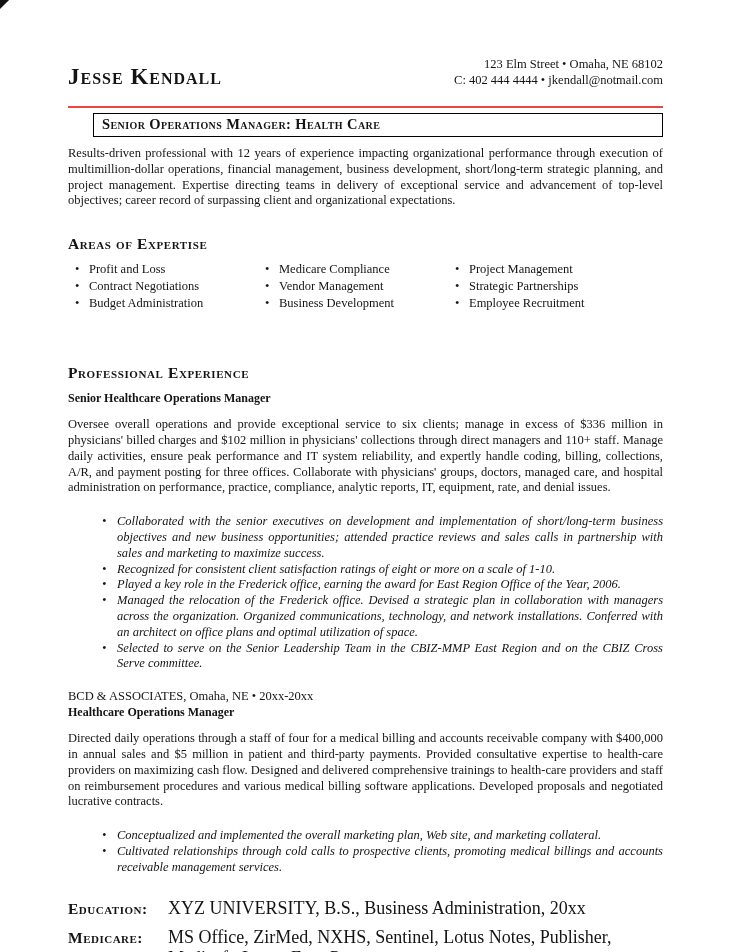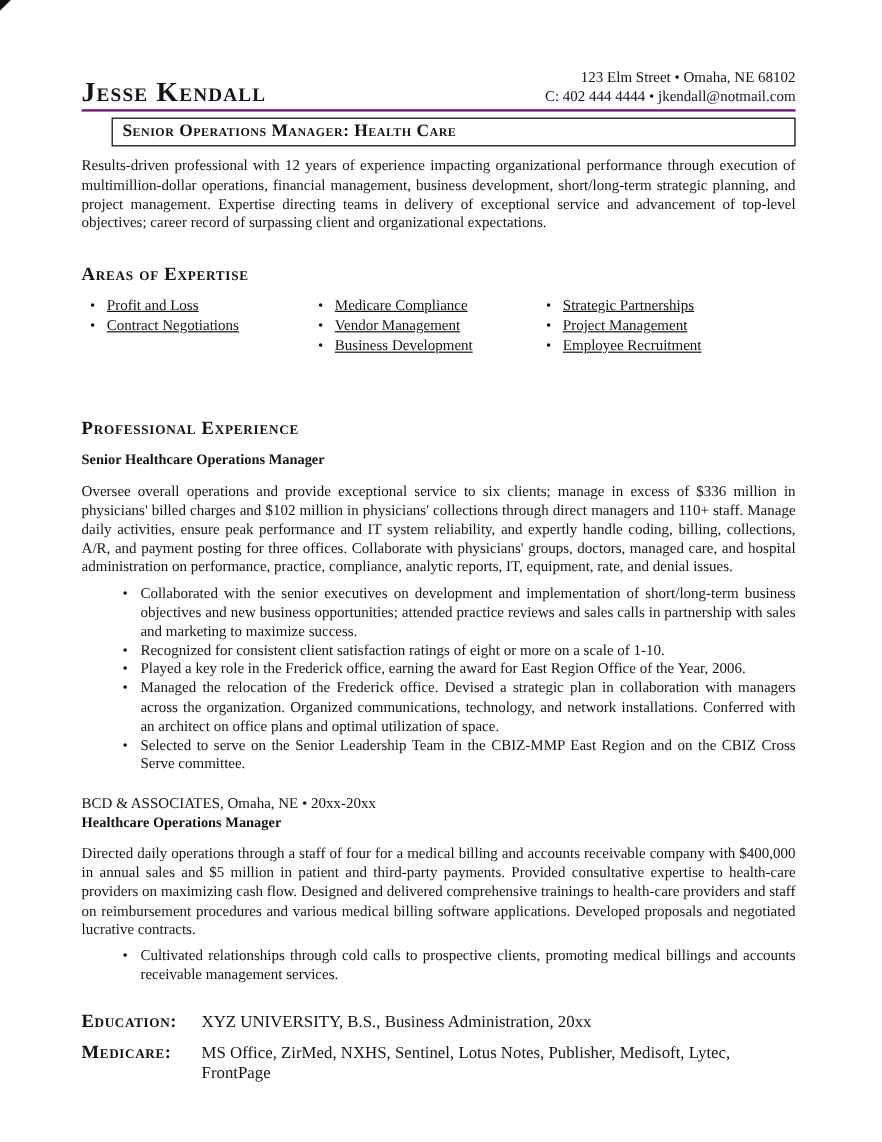--- a/index.html
+++ b/index.html
@@ -20,22 +20,22 @@
     width: 0; height: 0;
     border-top: 16px solid #111;
     border-right: 18px solid transparent;
     transform: rotate(-3deg);
   }
   
   .header {
     display: flex;
     justify-content: space-between;
     align-items: flex-end;
-    border-bottom: 2px solid #701a75;
-    padding-bottom: 3px;
+    border-bottom: 2px solid #ef4444;
+    padding-bottom: 18px;
   }
   .name {
     font-size: 23px;
     font-weight: bold;
     font-variant: small-caps;
     letter-spacing: 1px;
     line-height: 1;
     white-space: nowrap;
   }
   .contact {
@@ -63,57 +63,57 @@
   .section-heading {
     font-size: 15.5px;
     font-weight: bold;
     font-variant: small-caps;
     letter-spacing: 0.6px;
     line-height: 1.1;
   }
   .expertise-heading { margin-top: 26px; }
   .experience-heading { margin-top: 52px; }
   
-  .expertise-columns { display: flex; margin-top: 9px; text-decoration: underline; }
+  .expertise-columns { display: flex; margin-top: 9px; }
   .exp-col { list-style: none; width: 190px; font-size: 12.5px; line-height: 17px; }
   .exp-col li { position: relative; padding-left: 21px; }
   .exp-col li::before { content: "\2022"; position: absolute; left: 7px; }
   
   .job-header { margin-top: 9px; }
   .job-header.second { margin-top: 16px; }
   .company-line { font-size: 12.5px; line-height: 16px; }
   .role { font-size: 12px; font-weight: bold; line-height: 16px; }
   .job-desc {
     margin-top: 11px;
     font-size: 12.5px;
     line-height: 15.8px;
     text-align: justify;
   }
-  .job-bullets { margin-top: 6px; list-style: none; }
+  .job-bullets { margin-top: 18px; list-style: none; font-style: italic; }
   .job-bullets li {
     position: relative;
     margin-left: 30px;
     padding-left: 19px;
     font-size: 12.5px;
     line-height: 15.8px;
     text-align: justify;
   }
   .job-bullets li::before { content: "\2022"; position: absolute; left: 4px; }
   
   .info-row { display: flex; align-items: baseline; }
   .education-row { margin-top: 22px; }
   .technical-row { margin-top: 8px; }
   .info-label {
     flex: 0 0 100px;
     font-size: 15.5px;
     font-weight: bold;
     font-variant: small-caps;
     letter-spacing: 0.5px;
   }
-  .info-value { font-size: 14px; }
+  .info-value { font-size: 18px; }
 </style>
 </head>
 <body>
 
 <div class="page">
   <div class="corner-artifact"></div>
 
   <header class="header">
     <h1 class="name">Jesse Kendall</h1>
     <div class="contact">
@@ -124,29 +124,30 @@
 
   <div class="title-box">Senior Operations Manager: Health Care</div>
 
   <p class="summary">Results-driven professional with 12 years of experience impacting organizational performance through execution of multimillion-dollar operations, financial management, business development, short/long-term strategic planning, and project management. Expertise directing teams in delivery of exceptional service and advancement of top-level objectives; career record of surpassing client and organizational expectations.</p>
 
   <h2 class="section-heading expertise-heading">Areas of Expertise</h2>
   <div class="expertise-columns">
     <ul class="exp-col">
       <li>Profit and Loss</li>
       <li>Contract Negotiations</li>
+      <li>Budget Administration</li>
     </ul>
     <ul class="exp-col">
       <li>Medicare Compliance</li>
       <li>Vendor Management</li>
       <li>Business Development</li>
     </ul>
     <ul class="exp-col">
+      <li>Project Management</li>
       <li>Strategic Partnerships</li>
-      <li>Project Management</li>
       <li>Employee Recruitment</li>
     </ul>
   </div>
 
   <h2 class="section-heading experience-heading">Professional Experience</h2>
 
   <div class="job">
     <div class="job-header">
       <div class="role">Senior Healthcare Operations Manager</div>
     </div>
@@ -160,20 +161,21 @@
     </ul>
   </div>
 
   <div class="job">
     <div class="job-header second">
       <div class="company-line">BCD &amp; ASSOCIATES, Omaha, NE • 20xx-20xx</div>
       <div class="role">Healthcare Operations Manager</div>
     </div>
     <p class="job-desc">Directed daily operations through a staff of four for a medical billing and accounts receivable company with $400,000 in annual sales and $5 million in patient and third-party payments. Provided consultative expertise to health-care providers on maximizing cash flow. Designed and delivered comprehensive trainings to health-care providers and staff on reimbursement procedures and various medical billing software applications. Developed proposals and negotiated lucrative contracts.</p>
     <ul class="job-bullets">
+      <li>Conceptualized and implemented the overall marketing plan, Web site, and marketing collateral.</li>
       <li>Cultivated relationships through cold calls to prospective clients, promoting medical billings and accounts receivable management services.</li>
     </ul>
   </div>
 
   <div class="info-row education-row">
     <span class="info-label">Education:</span>
     <span class="info-value">XYZ UNIVERSITY, B.S., Business Administration, 20xx</span>
   </div>
 
   <div class="info-row technical-row">

